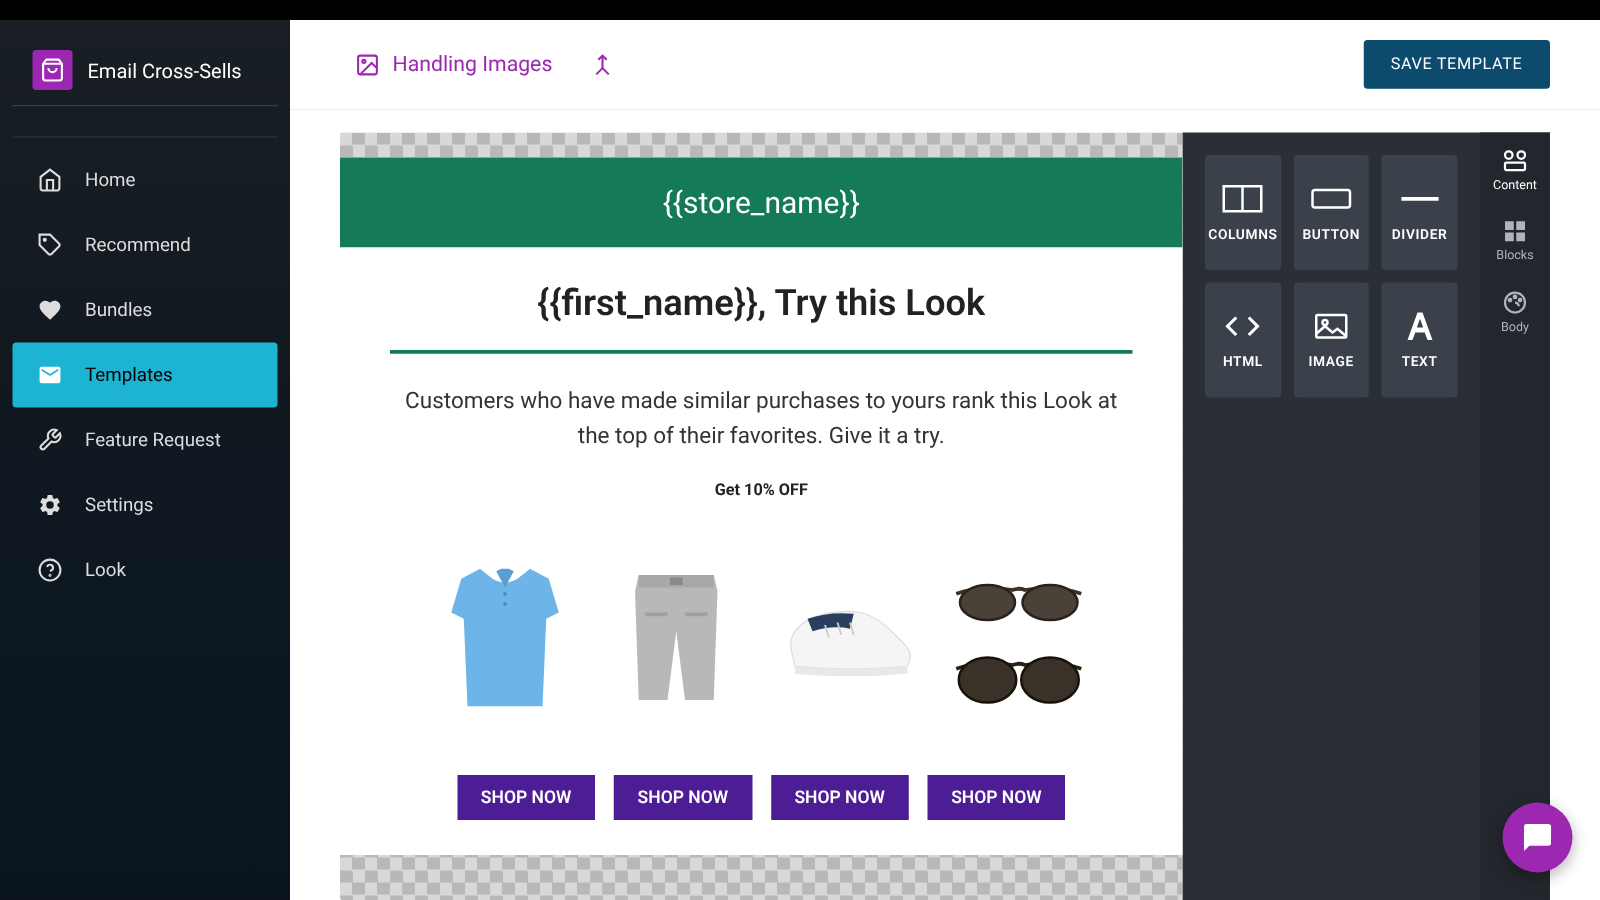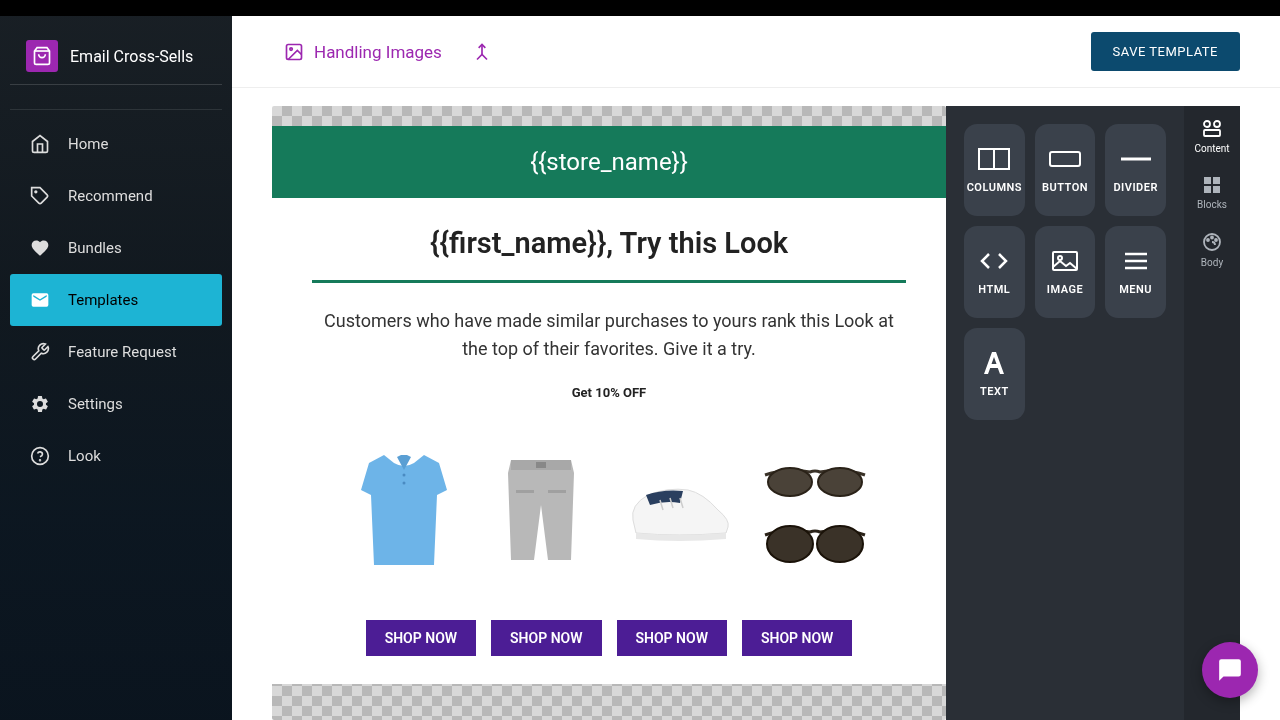--- a/index.html
+++ b/index.html
@@ -27,21 +27,21 @@
 .eh2{font-size:29px;font-weight:600;color:#222;margin-bottom:20px}
 .erule{border:none;border-top:3px solid #157a5a;margin:0 0 24px 0}
 .ep{font-size:18px;color:#333;line-height:1.55;margin-bottom:22px}
 .eoff{font-size:13px;font-weight:700;color:#222;margin-bottom:40px}
 .products{display:flex;gap:12px;justify-content:center;margin-bottom:40px}
 .prod{width:125px;height:140px;display:flex;align-items:center;justify-content:center}
 .shop-row{display:flex;gap:15px;justify-content:center}
 .shop-btn{background:#4c1d95;color:#fff;border:none;padding:10px 19px;font-size:14px;font-weight:600;cursor:pointer}
 .right-rail{width:294px;background:#2a2f36;display:flex}
 .blocks{flex:1;padding:18px;display:grid;grid-template-columns:repeat(3,1fr);grid-auto-rows:92px;gap:10px;align-content:start}
-.block{background:#3a414b;border-radius:13px;display:flex;flex-direction:column;align-items:center;justify-content:center;gap:10px;cursor:grab}
+.block{background:#3a414b;border-radius:3px;display:flex;flex-direction:column;align-items:center;justify-content:center;gap:10px;cursor:grab}
 .block-label{color:#fff;font-size:11px;font-weight:600;letter-spacing:0.5px}
 .block-icon{width:34px;height:24px;display:flex;align-items:center;justify-content:center}
 .rtabs{width:56px;background:#23272d;display:flex;flex-direction:column;align-items:center;padding-top:14px;gap:22px}
 .rtab{display:flex;flex-direction:column;align-items:center;gap:5px;color:#aeb4bb;font-size:10px;cursor:pointer}
 .rtab.active{color:#fff}
 .chat-fab{position:absolute;bottom:22px;right:22px;width:56px;height:56px;border-radius:50%;background:#9c27b0;display:flex;align-items:center;justify-content:center;cursor:pointer;box-shadow:0 4px 12px rgba(0,0,0,0.3)}
 svg{display:block}
 </style>
 </head>
 <body>
@@ -250,30 +250,20 @@
                 <svg width="28" height="22" viewBox="0 0 28 22" fill="none" stroke="#fff" stroke-width="2">
                   <rect x="2" y="2" width="24" height="18" rx="1"></rect>
                   <circle cx="9" cy="8" r="2"></circle>
                   <path d="M2 17l7-6 6 5 4-3 7 6"></path>
                 </svg>
               </span>
             <span class="block-label">IMAGE</span>
           </div>
           <div class="block">
             <span class="block-icon">
-                <svg width="26" height="20" viewBox="0 0 26 20" stroke="#fff" stroke-width="2.5">
-                  <line x1="2" y1="3" x2="24" y2="3"></line>
-                  <line x1="2" y1="10" x2="24" y2="10"></line>
-                  <line x1="2" y1="17" x2="24" y2="17"></line>
-                </svg>
-              </span>
-            <span class="block-label">MENU</span>
-          </div>
-          <div class="block">
-            <span class="block-icon">
                 <svg width="24" height="26" viewBox="0 0 24 26" fill="#fff">
                   <path d="M2 24 L10 2 L14 2 L22 24 L18 24 L15.8 18 L8.2 18 L6 24 Z M9.5 14 L14.5 14 L12 7 Z"></path>
                 </svg>
               </span>
             <span class="block-label">TEXT</span>
           </div>
         </div>
         <div class="rtabs">
           <div class="rtab active">
             <span>

